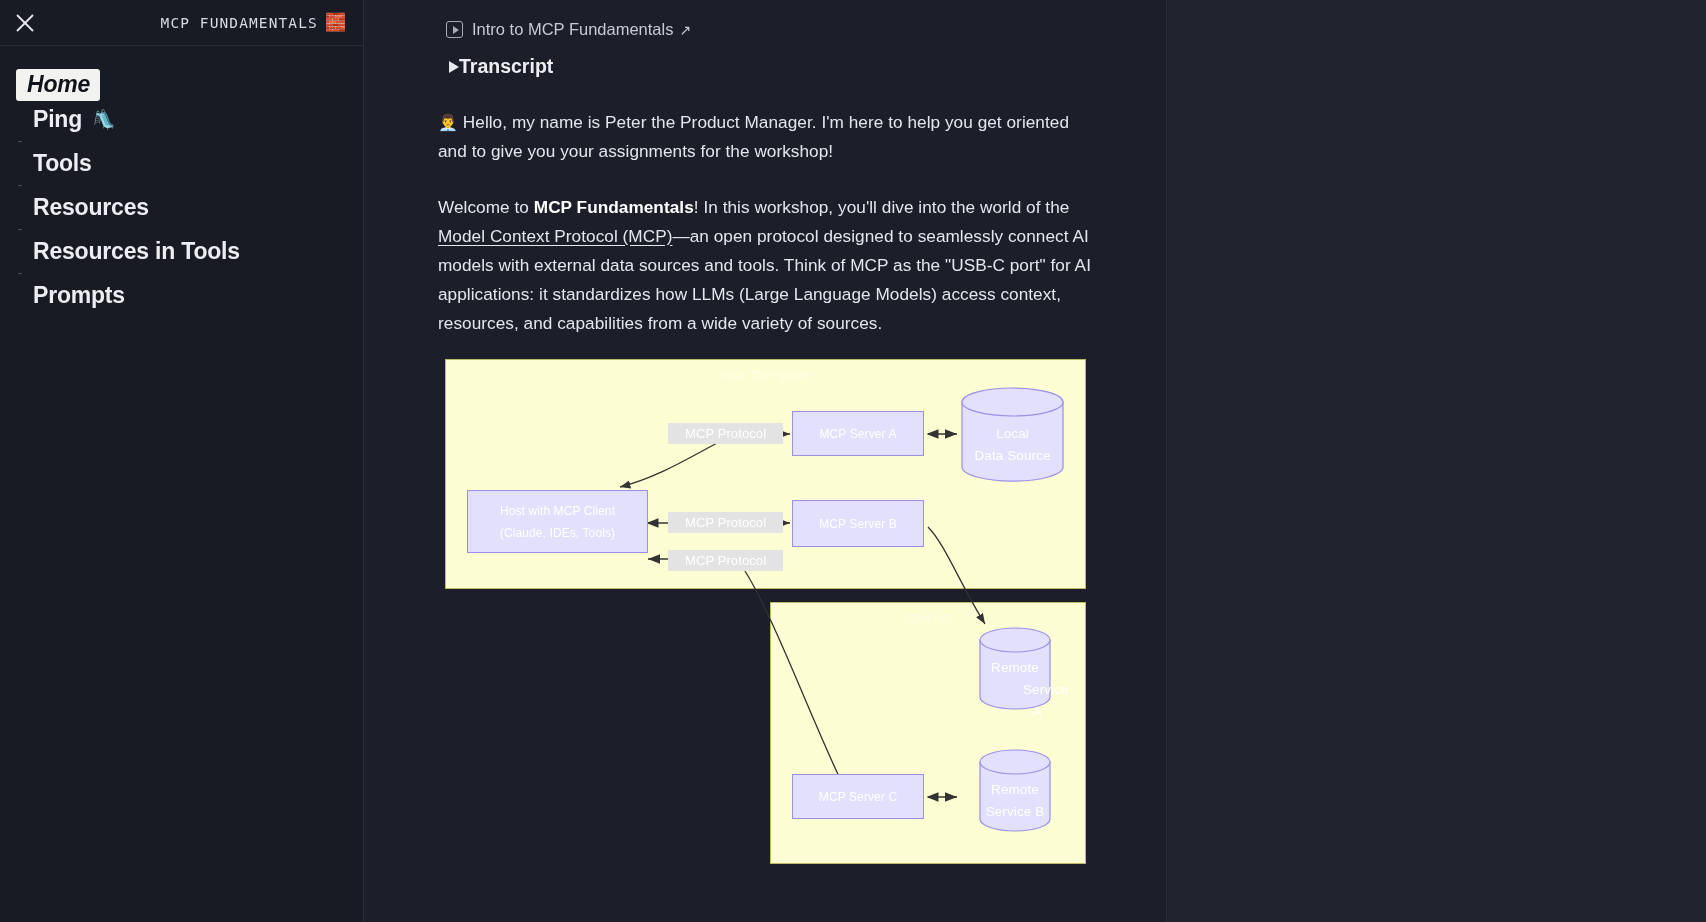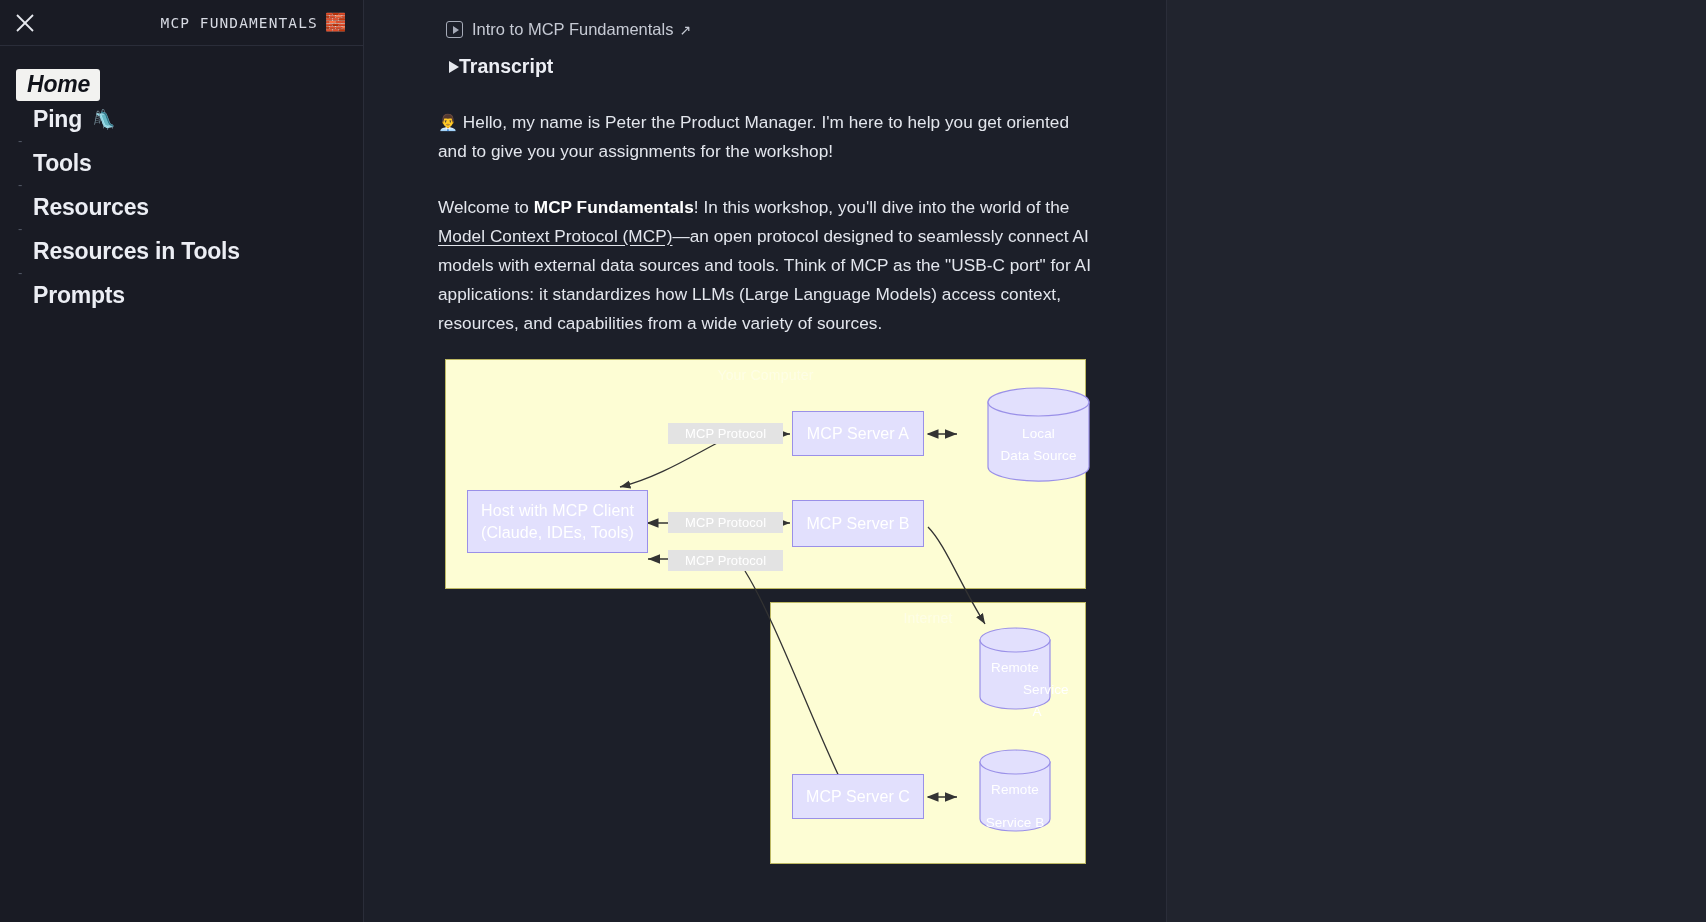--- a/index.html
+++ b/index.html
@@ -181,21 +181,21 @@
     color: #ffffff;
     opacity: 0.40;
     letter-spacing: 0.2px;
   }
   .node {
     position: absolute;
     background: #e2e0fd;
     border: 1px solid #9a90e8;
     display: flex; flex-direction: column;
     align-items: center; justify-content: center;
-    font-size: 16px;
+    font-size: 12px;
     color: #ffffff;
     line-height: 22px;
     text-align: center;
     letter-spacing: 0.1px;
   }
   .cyl {
     position: absolute;
   }
   .cyl-label {
     position: absolute;
@@ -342,21 +342,21 @@
         </div>
 
         <div class="node" style="left:347px; top:52px; width:132px; height:45px;">
           <span>MCP Server A</span>
         </div>
 
         <div class="node" style="left:347px; top:141px; width:132px; height:47px;">
           <span>MCP Server B</span>
         </div>
 
-        <div class="cyl" style="left:542px; top:28px; width:103px; height:95px;">
+        <div class="cyl" style="left:516px; top:28px; width:103px; height:95px;">
           <svg width="103" height="95" viewBox="0 0 103 95">
             <path d="M1,15 L1,80 A50,14 0 0 0 102,80 L102,15 Z" fill="#e2e0fd" stroke="#9a90e8" stroke-width="1.2"></path>
             <ellipse cx="51.5" cy="15" rx="50.5" ry="14" fill="#e2e0fd" stroke="#9a90e8" stroke-width="1.2"></ellipse>
           </svg>
           <div class="cyl-label" style="top:36px;">Local</div>
           <div class="cyl-label" style="top:58px;">Data Source</div>
         </div>
 
         <div class="node" style="left:347px; top:415px; width:132px; height:45px;">
           <span>MCP Server C</span>
@@ -370,21 +370,21 @@
           <div class="cyl-label" style="top:30px;">Remote</div>
           <div class="cyl-label" style="top:52px;margin-left:44px;">Service A</div>
         </div>
 
         <div class="cyl" style="left:534px; top:390px; width:72px; height:84px;">
           <svg width="72" height="84" viewBox="0 0 72 84">
             <path d="M1,13 L1,70 A35,12 0 0 0 71,70 L71,13 Z" fill="#e2e0fd" stroke="#9a90e8" stroke-width="1.2"></path>
             <ellipse cx="36" cy="13" rx="35" ry="12" fill="#e2e0fd" stroke="#9a90e8" stroke-width="1.2"></ellipse>
           </svg>
           <div class="cyl-label" style="top:30px;">Remote</div>
-          <div class="cyl-label" style="top:63px;">Service B</div>
+          <div class="cyl-label" style="top:52px;">Service B</div>
         </div>
 
         <div class="edge-label" style="left:223px; top:64px;">MCP Protocol</div>
         <div class="edge-label" style="left:223px; top:153px;">MCP Protocol</div>
         <div class="edge-label" style="left:223px; top:191px;">MCP Protocol</div>
 
       </div>
     </div>
   </main>
 </div>

